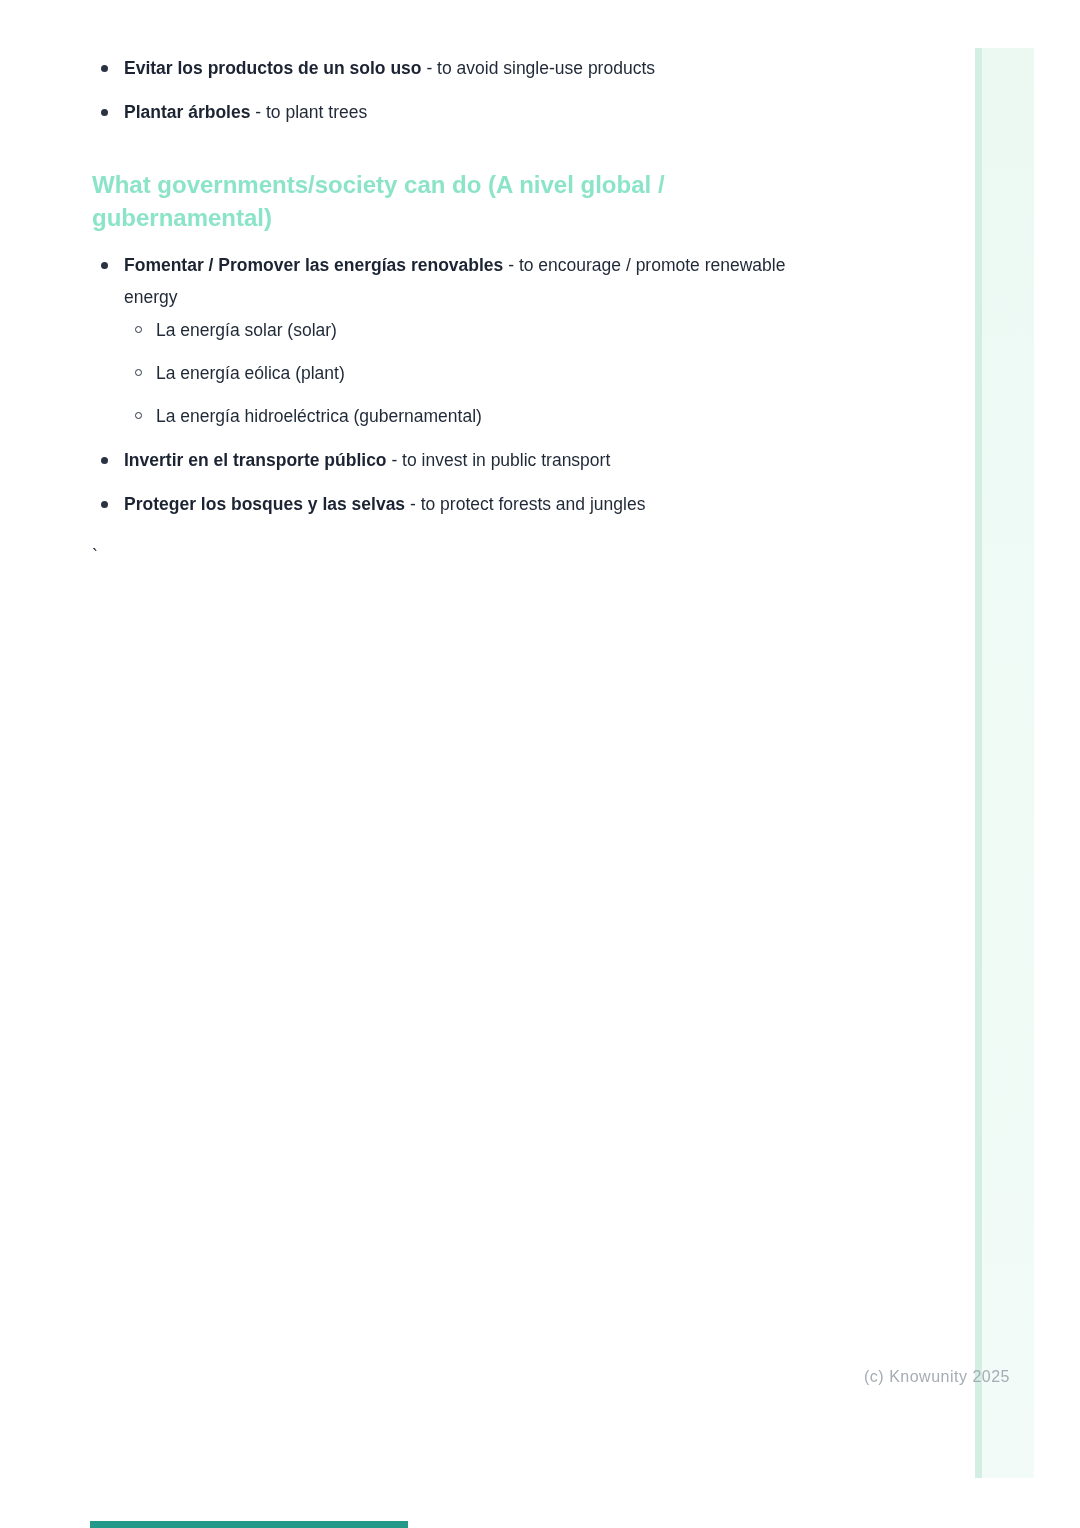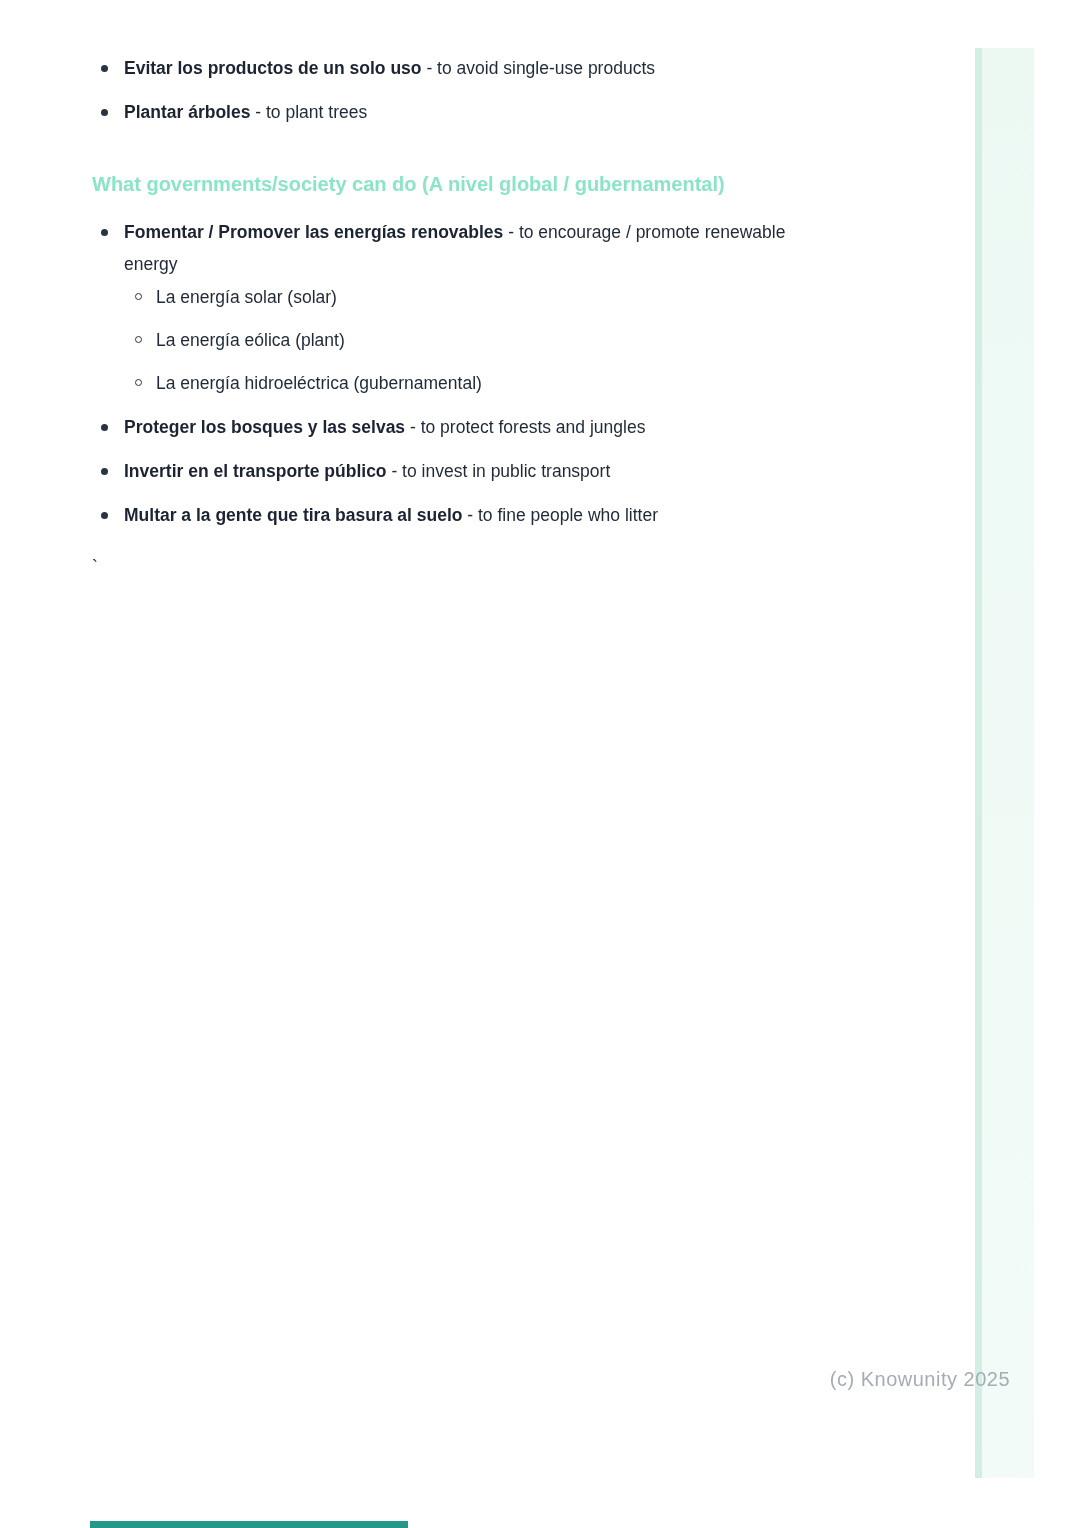--- a/index.html
+++ b/index.html
@@ -24,35 +24,35 @@
     font-size:17.5px;line-height:32px;color:var(--text);
   }
   .dot{
     position:absolute;left:9px;top:13px;width:7px;height:7px;border-radius:50%;
     background:#2a3342;
   }
   .es{font-weight:700;color:#1c2433;}
   .en{font-weight:400;}
   .section-heading{
     max-width:640px;margin:40px 0 15px 0;
-    font-size:20px;line-height:33px;font-weight:700;color:var(--heading);
+    font-size:24px;line-height:33px;font-weight:700;color:var(--heading);
   }
   .sublist{margin:1px 0 11px 0;}
   .sublist > li{
     position:relative;padding-left:32px;margin-bottom:11px;
     font-size:17.5px;line-height:32px;font-weight:400;
   }
   .circle{
     position:absolute;left:11px;top:12px;width:7px;height:7px;border-radius:50%;
     border:1.6px solid #2a3342;background:transparent;
   }
   .stray{margin-top:20px;font-size:17.5px;line-height:32px;color:#1c2433;}
   .copyright{
     position:absolute;top:1368px;right:70px;z-index:2;
-    font-size:20px;letter-spacing:0.5px;color:var(--copyright);
+    font-size:16px;letter-spacing:0.5px;color:var(--copyright);
   }
   .bottom-bar{
     position:absolute;left:90px;bottom:0;width:318px;height:7px;z-index:2;
     background:var(--bottom-bar);
   }
 </style>
 </head>
 <body>
 
 <div class="side-accent"></div>
@@ -86,29 +86,25 @@
           <span>La energía eólica (plant)</span>
         </li>
         <li>
           <span class="circle"></span>
           <span>La energía hidroeléctrica (gubernamental)</span>
         </li>
       </ul>
     </li>
     <li>
       <span class="dot"></span>
-      <span class="es">Proteger los bosques y las selvas</span><span class="en"> - to protect forests and jungles</span>
-    </li>
-    <li>
-      <span class="dot"></span>
       <span class="es">Invertir en el transporte público</span><span class="en"> - to invest in public transport</span>
     </li>
     <li>
       <span class="dot"></span>
-      <span class="es">Multar a la gente que tira basura al suelo</span><span class="en"> - to fine people who litter</span>
+      <span class="es">Proteger los bosques y las selvas</span><span class="en"> - to protect forests and jungles</span>
     </li>
   </ul>
 
   <div class="stray">`</div>
 
 </div>
 
 <div class="copyright">(c) Knowunity 2025</div>
 
 <div class="bottom-bar"></div>

